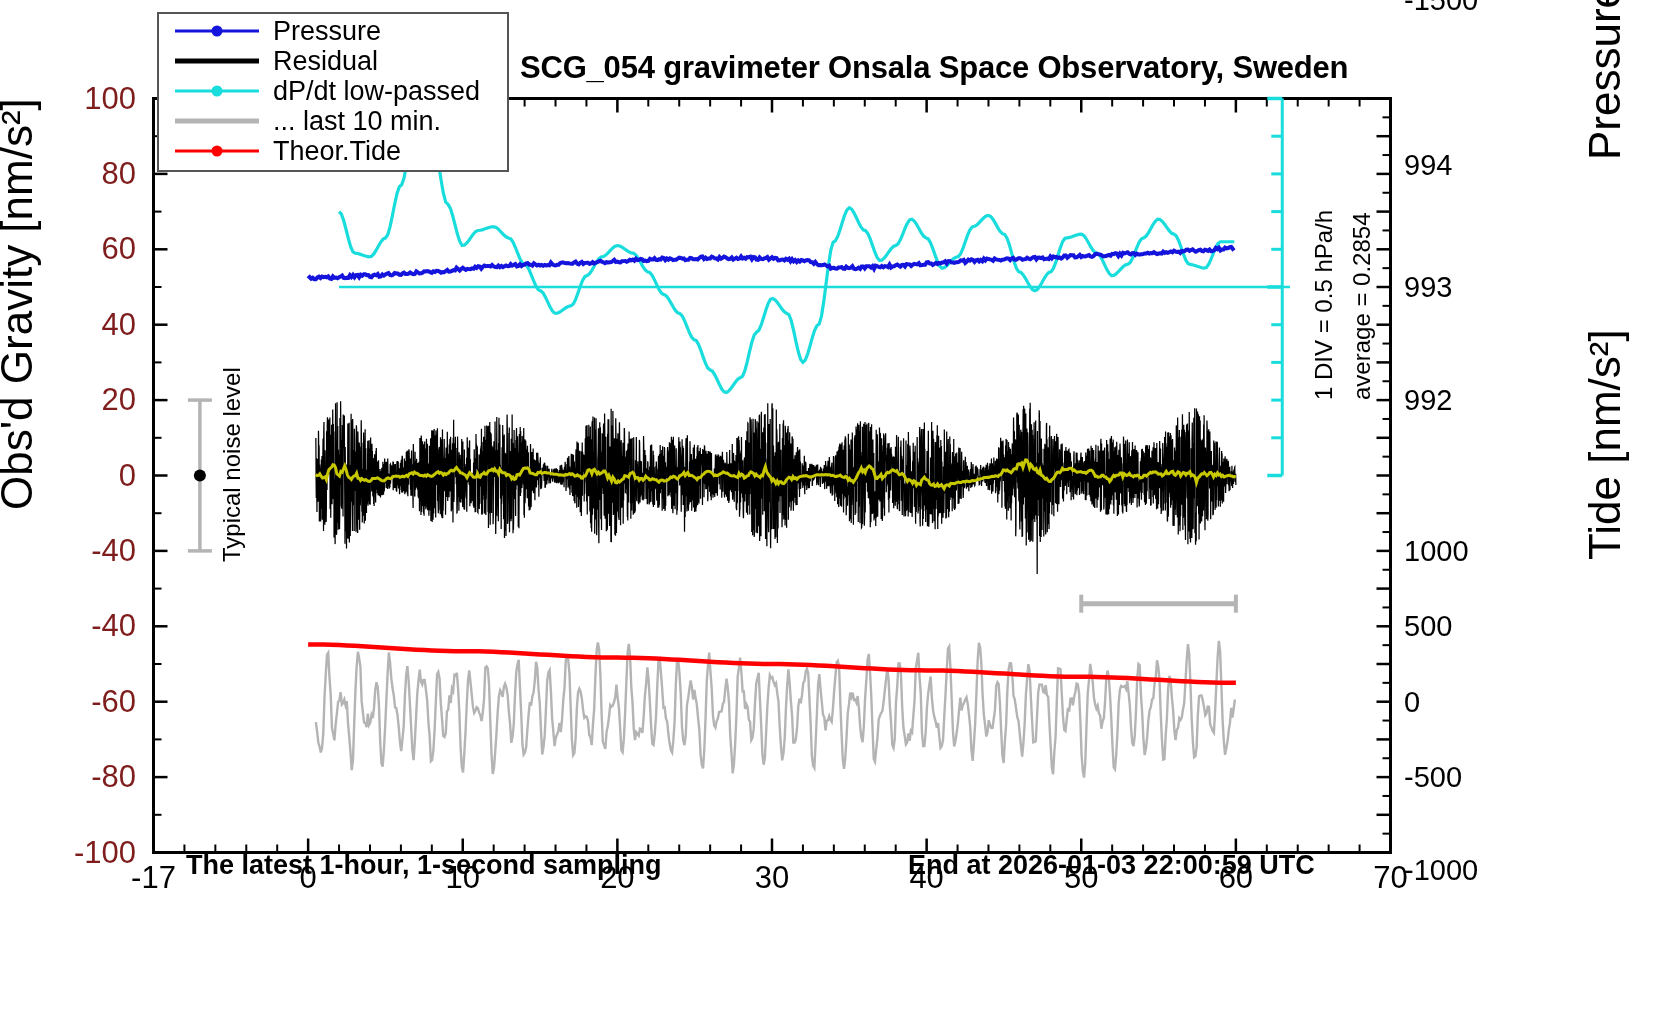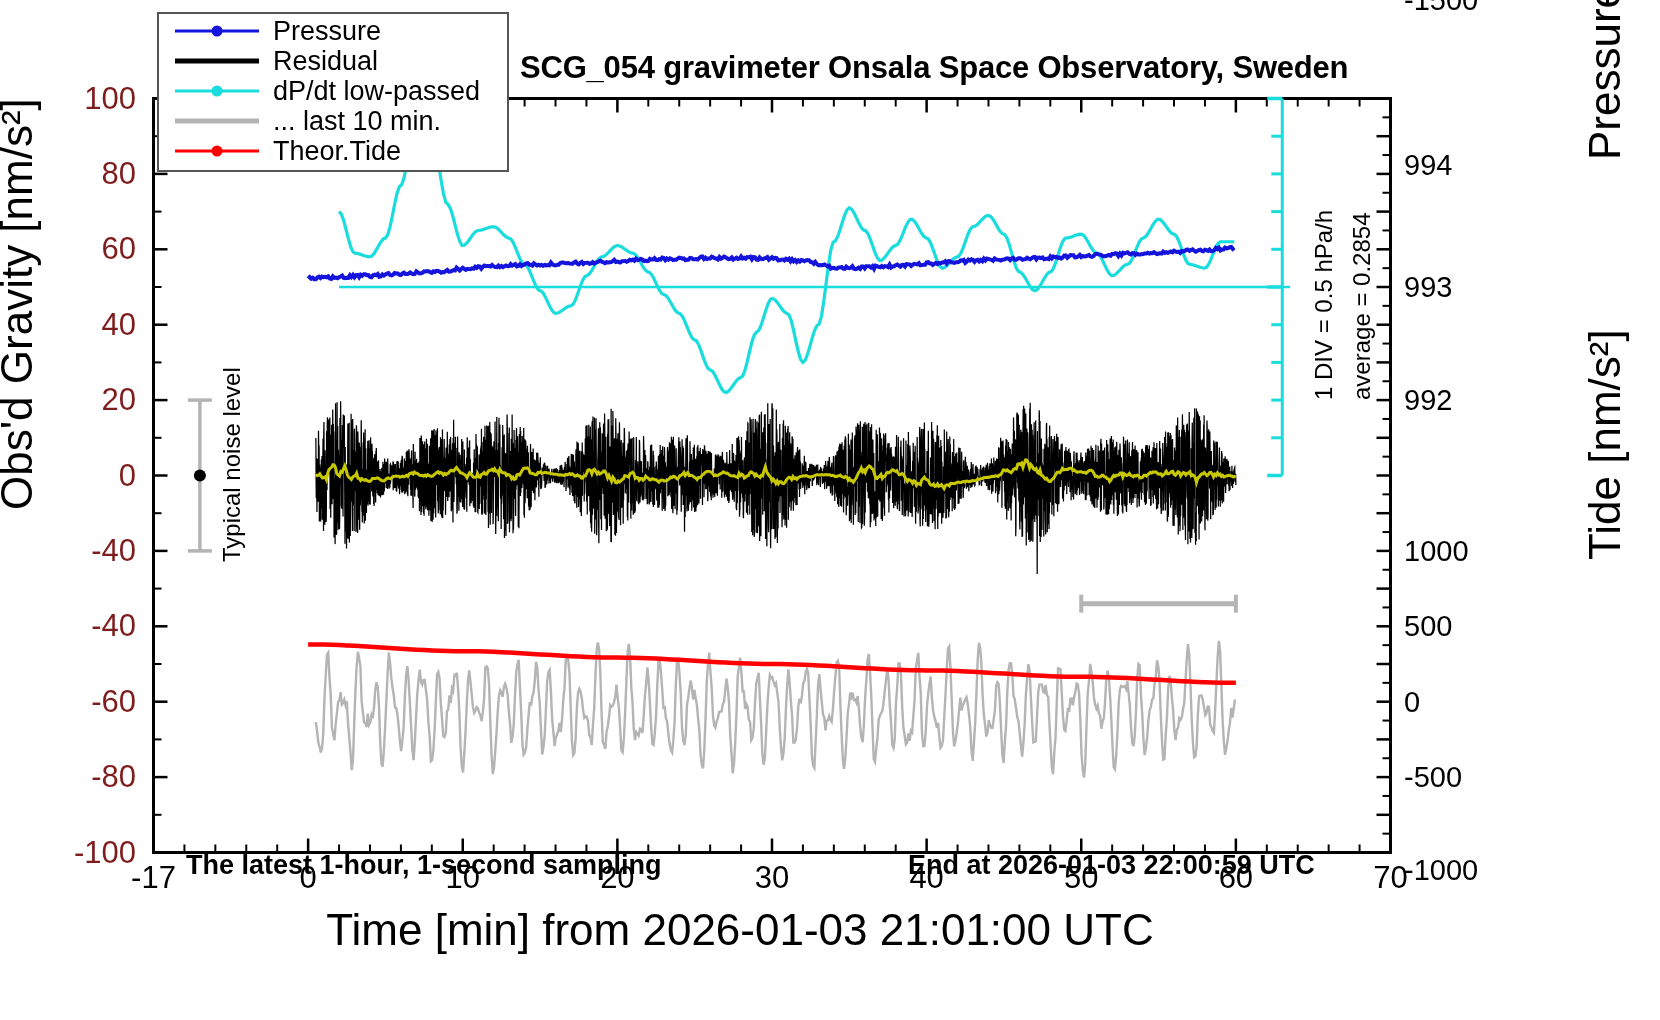--- a/index.html
+++ b/index.html
@@ -350,21 +350,20 @@
       <div class="xtick-label" style="left: 153.5px;">-17</div>
       <div class="xtick-label" style="left: 308.125px;">0</div>
       <div class="xtick-label" style="left: 462.75px;">10</div>
       <div class="xtick-label" style="left: 617.375px;">20</div>
       <div class="xtick-label" style="left: 772px;">30</div>
       <div class="xtick-label" style="left: 926.625px;">40</div>
       <div class="xtick-label" style="left: 1081.25px;">50</div>
       <div class="xtick-label" style="left: 1235.88px;">60</div>
       <div class="xtick-label" style="left: 1390.5px;">70</div>
     </div>
-  <div id="xlabel">Time [min] from 2026-01-03 21:01:00 UTC</div>
 
   <div id="title">SCG_054 gravimeter Onsala Space Observatory, Sweden</div>
 
   <div id="legend">
       <div class="legend-row">
         <div class="legend-key">
           <div class="ln" style="background: rgb(20, 20, 220);"></div>
           <div class="dot" style="background: rgb(20, 20, 220);"></div>
         </div>
         <div class="legend-text">Pressure</div>

